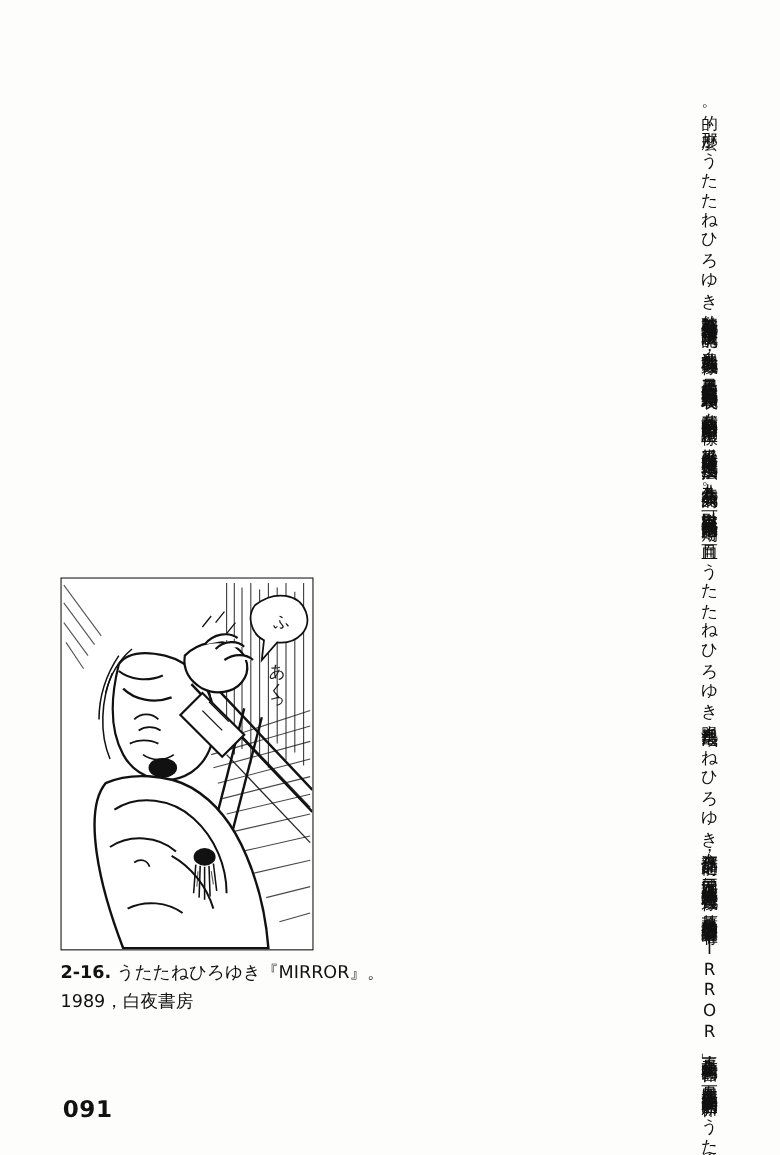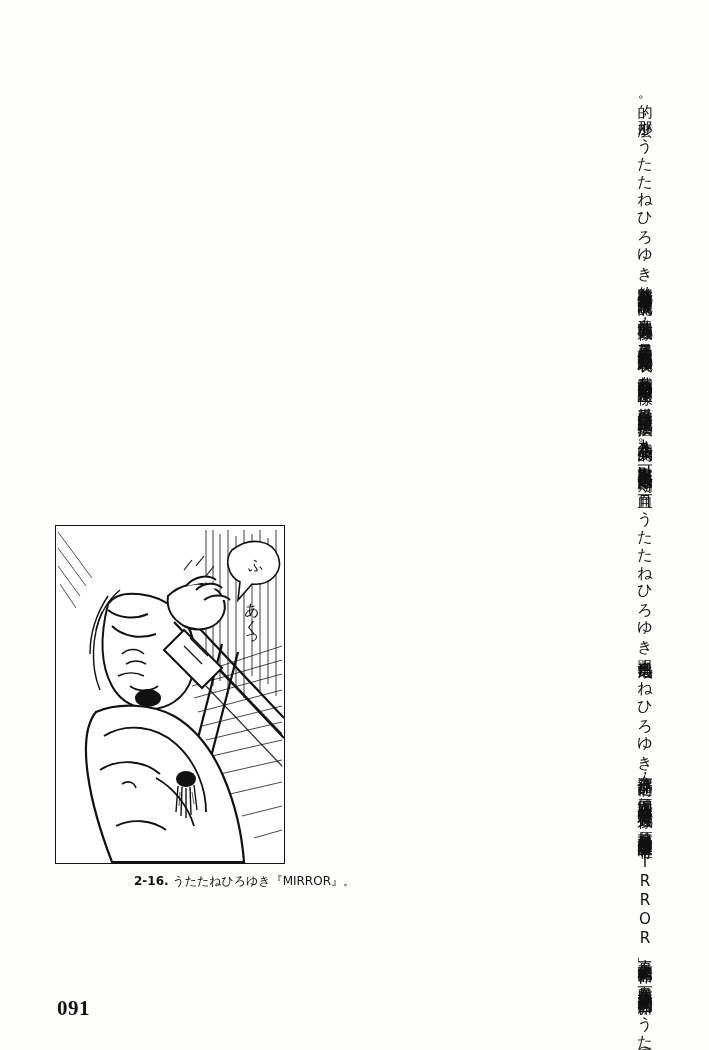--- a/index.html
+++ b/index.html
@@ -53,37 +53,35 @@
     background: #ffffff;
     overflow: hidden;
   }
   .figure svg { display: block; }
 
   .caption {
     position: absolute;
     left: 55px;
     top: 872px;
     width: 300px;
-    font-size: 12px;
+    font-size: 16px;
     line-height: 1.55;
     color: #111;
     font-family: "DejaVu Sans", sans-serif;
-    text-align: right;
   }
   .caption .cap-num { font-weight: bold; }
   .caption .cap-line2 { display: block; margin-top: 1px; }
 
   
   .footer {
     position: absolute;
     left: 0;
     top: 996px;
     width: 709px;
     height: 30px;
-    font-family: Liberation Serif, serif;
   }
   .folio {
     position: absolute;
     left: 57px;
     top: 0px;
     font-size: 21px;
     font-weight: bold;
     letter-spacing: 0.5px;
     color: #111;
   }
@@ -247,19 +245,20 @@
         <line x1="128" y1="44" x2="136" y2="34"></line>
         <line x1="140" y1="40" x2="148" y2="30"></line>
         <line x1="150" y1="50" x2="158" y2="40"></line>
       </g>
     </svg>
   </div>
 
   <div class="caption">
     <span class="cap-num">2-16.</span>
     <span>うたたねひろゆき『MIRROR』。</span>
+    <span class="cap-line2">1989，白夜書房</span>
   </div>
 
   <div class="footer">
     <div class="folio">091</div>
   </div>
 
 </div>
 
 </body></html>

